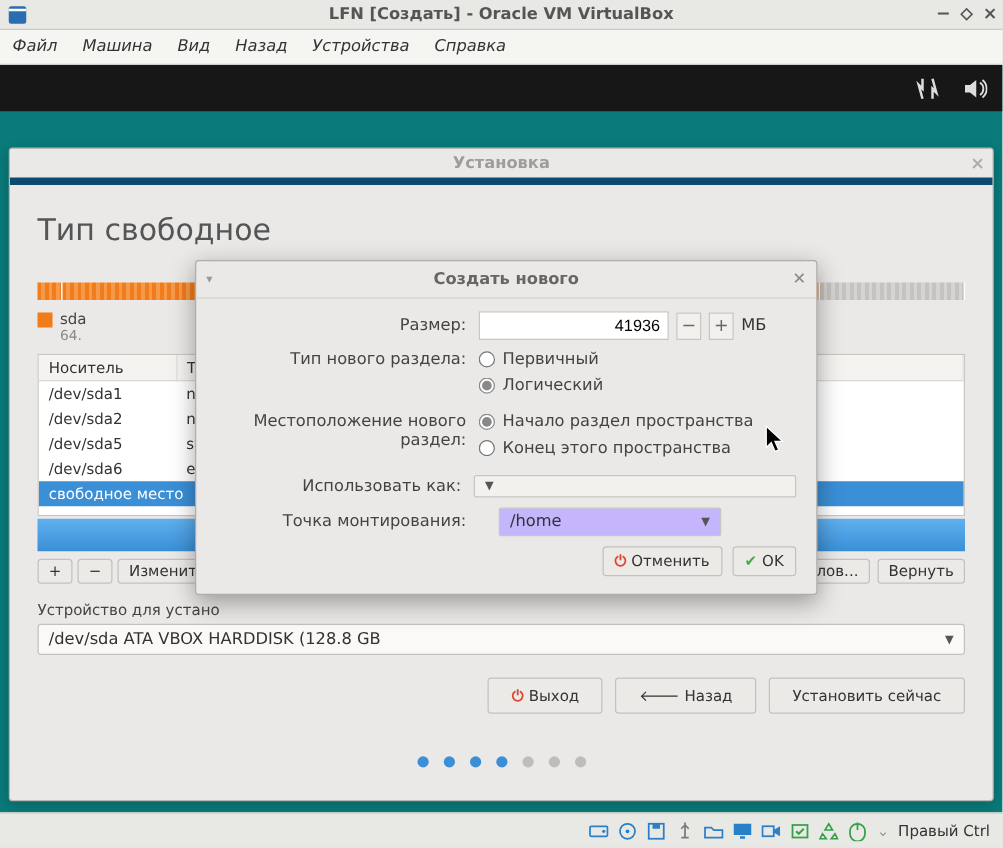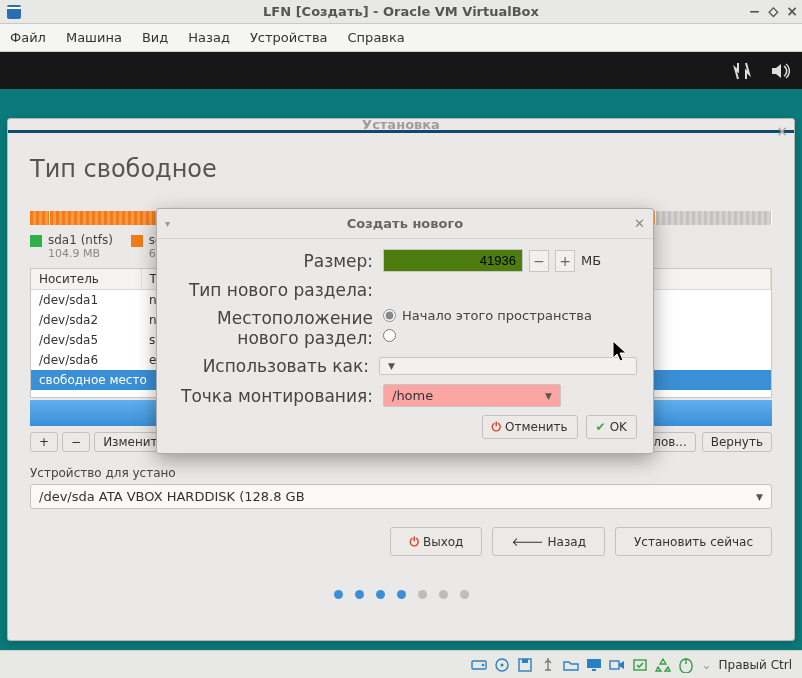--- a/index.html
+++ b/index.html
@@ -21,39 +21,39 @@
     position:relative; font-weight:600; color:#555;
   }
   .vb-titlebar .app-icon { position:absolute; left:6px; top:4px; width:16px; height:16px; }
   .vb-titlebar .win-btns { position:absolute; right:4px; top:2px; display:flex; gap:8px; color:#555;}
   .vb-titlebar .win-btns span { cursor:pointer; font-size:14px; line-height:18px;}
   .vb-menubar {
     display:flex; gap:20px; align-items:center;
     height:28px; padding:0 10px; background:#f5f5f2; border-bottom:1px solid #cfcfca;
     color:#333;
   }
-  .vb-menubar span { cursor:pointer; }
+  .vb-menubar span { cursor:pointer;font-style:italic; }
   
   .guest { position:absolute; top:52px; left:0; right:0; bottom:28px; background:#0a7a7a; }
   .guest-topbar { height:37px; background:#171717; display:flex; justify-content:flex-end; align-items:center; padding-right:12px; gap:18px; color:#ddd; }
   .guest-topbar svg { fill:#ddd; }
   .vb-statusbar {
     position:absolute; bottom:0; left:0; right:0; height:28px;
     background:#e8e8e4; border-top:1px solid #cfcfca;
     display:flex; align-items:center; justify-content:flex-end; gap:7px;
     padding:0 10px; font-size:12px; color:#333;
   }
   .sb-icon { width:16px; height:16px; display:inline-block; }
   
   .installer {
     position:absolute; left:7px; right:7px; top:118px; bottom:37px;
     background:#ebe9e8; border:1px solid #b8b6b4; border-radius:3px;
     box-shadow: 0 3px 10px rgba(0,0,0,0.2);
   }
-  .inst-title { height:14px; display:flex; align-items:center; justify-content:center; color:#a09c98; font-weight:600; position:relative; border-bottom:3px solid #0c4a6e;text-align:right;}
+  .inst-title { height:29px; display:flex; align-items:center; justify-content:center; color:#a09c98; font-weight:600; position:relative; border-bottom:6px solid #0c4a6e;text-align:right;}
   .inst-title .close-x { position:absolute; right:6px; top:4px; color:#b0ada9; cursor:pointer; font-size:14px;}
   .inst-body { padding: 22px 22px 12px 22px; }
   .inst-heading { font-size:24px; color:#555; font-weight:400; margin-bottom:28px;}
   
   .part-bar { display:flex; height:14px; margin-bottom:8px; }
   .part-bar .seg { border-right:1px solid #fff;}
   .seg-orange { background: repeating-linear-gradient(90deg,#f27b1a 0 3px,#f59a4a 3px 6px); }
   .seg-gray   { background: repeating-linear-gradient(90deg,#c5c3c0 0 3px,#d6d4d1 3px 6px); }
   .part-legend { display:flex; gap:18px; margin-bottom:8px;}
   .legend-item { display:flex; align-items:flex-start; gap:6px; font-size:12px; color:#444;}
@@ -85,29 +85,29 @@
     position:absolute; left:156px; top:208px; width:498px;
     background:#ebe9e8; border:1px solid #b0ada9; border-radius:3px;
     box-shadow:0 6px 20px rgba(0,0,0,0.35);
     z-index:50;
   }
   .modal-title { height:30px; display:flex; align-items:center; justify-content:center; font-weight:600; color:#666; position:relative; border-bottom:1px solid #d6d3cf;}
   .modal-title .tri { position:absolute; left:8px; color:#999; font-size:10px;}
   .modal-title .mx { position:absolute; right:8px; color:#888; font-size:13px; cursor:pointer;}
   .modal-body { padding:10px 16px 14px 16px;}
   .form-row { display:flex; align-items:center; margin-bottom:8px; gap:10px;}
-  .form-row.radio-row { align-items:center;}
-  .form-label { width:200px; text-align:right; color:#444; font-size:17px;}
+  .form-row.radio-row { align-items:flex-start;}
+  .form-label { width:200px; text-align:right; color:#444; font-size:13px;}
   .radio { display:flex; align-items:center; gap:6px; font-size:13px; color:#444; margin-bottom:6px;}
   .radio input { accent-color:#888;}
   .num-input { display:flex; align-items:center; gap:6px;}
-  .num-input input { width:140px; border:1px solid #c9c6c2; padding:3px 6px; text-align:right; background:#4d7c0f; font-size:13px;}
+  .num-input input { width:152px; border:1px solid #c9c6c2; padding:3px 6px; text-align:right; background:#ffffff; font-size:13px;}
   .spin { width:20px;height:22px;border:1px solid #c9c6c2;background:#f2f0ed; display:flex;align-items:center;justify-content:center; font-size:14px;color:#666; cursor:pointer;}
   .combo { border:1px solid #c9c6c2; background:#f3f1ee; padding:3px 8px; border-radius:2px; display:flex; align-items:center; justify-content:space-between; min-width:258px; font-size:13px;}
-  .combo.small{ min-width:178px; background:#fca5a5;}
+  .combo.small{ min-width:178px; background:#c4b5fd;margin-left:16px;}
   .modal-buttons { display:flex; justify-content:flex-end; gap:8px; margin-top:8px;}
   .icon-red { color:#d43; font-weight:bold;}
   .icon-green{ color:#4a4;}
   .cursor-img { position:absolute; left:612px; top:340px; z-index:200; pointer-events:none;}
   .tri-down { font-size:9px; color:#555;}
 </style>
 </head>
 <body>
 
 <div class="vb-window">
@@ -154,27 +154,20 @@
     <div class="inst-body">
       <div class="inst-heading">Тип свободное</div>
 
       <div class="part-bar">
         <div class="seg seg-orange" style="flex:0 0 20px"></div>
         <div class="seg seg-orange" style="flex:1"></div>
         <div class="seg seg-gray" style="flex:0 0 116px"></div>
       </div>
 
       <div class="part-legend">
-        <div class="legend-item">
-          <span class="sw sw-green"></span>
-          <div>
-            <div>sda1 (ntfs)</div>
-            <div class="sub">104.9 MB</div>
-          </div>
-        </div>
         <div class="legend-item">
           <span class="sw sw-orange"></span>
           <div>
             <div>sda</div>
             <div class="sub">64.</div>
           </div>
         </div>
       </div>
 
       <div class="ptable-wrap">
@@ -261,30 +254,41 @@
         <div class="form-label">Размер:</div>
         <div class="num-input">
           <input value="41936" style="">
           <span class="spin">−</span>
           <span class="spin">+</span>
           <span>МБ</span>
         </div>
       </div>
       <div class="form-row radio-row">
         <div class="form-label">Тип нового раздела:</div>
+        <div>
+          <label class="radio">
+              <input type="radio" name="ptype" style="">
+              <span>Первичный</span>
+            </label>
+          <label class="radio">
+              <input type="radio" name="ptype" checked="" style="">
+              <span>Логический</span>
+            </label>
+        </div>
       </div>
       <div class="form-row radio-row">
         <div class="form-label">Местоположение нового раздел:</div>
         <div>
           <label class="radio">
               <input type="radio" name="ploc" checked="" style="">
-              <span>Начало этого пространства</span>
+              <span>Начало раздел пространства</span>
             </label>
           <label class="radio">
               <input type="radio" name="ploc" style="">
+              <span>Конец этого пространства</span>
             </label>
         </div>
       </div>
       <div class="form-row">
         <div class="form-label">Использовать как:</div>
         <div class="combo">
           <span class="tri-down">▼</span>
         </div>
       </div>
       <div class="form-row">

